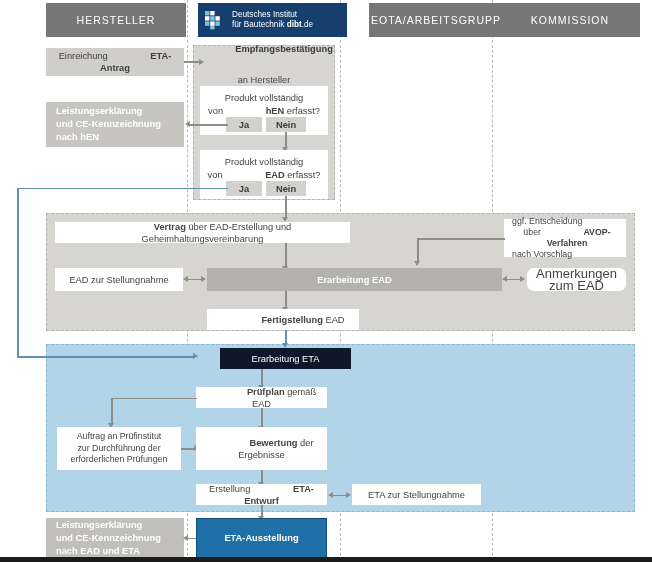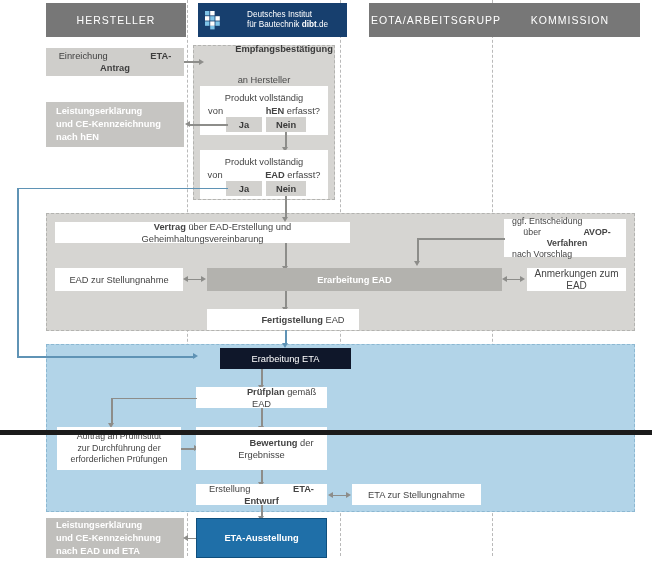--- a/index.html
+++ b/index.html
@@ -1,29 +1,29 @@
 <!DOCTYPE html>
 <html><head>
 <meta charset="utf-8">
 <style>
   html,body{margin:0;padding:0;background:#ffffff;}
   body{width:652px;height:562px;position:relative;overflow:hidden;
        font-family:"Liberation Sans","DejaVu Sans",sans-serif;
        -webkit-font-smoothing:antialiased;}
 
-  #stage{position:absolute;left:0;top:0;width:652px;height:435px;background:#fff;}
+  #stage{position:absolute;left:0;top:0;width:652px;height:562px;background:#fff;}
 
   
   .lane-div{position:absolute;width:0;border-left:1px dashed #b9b9b9;top:0;}
 
   
   .col-head{position:absolute;height:34px;background:#777777;
             display:flex;align-items:center;justify-content:center;
             color:#ffffff;font-size:10.5px;letter-spacing:1.0px;font-weight:400;}
-  .col-head.logo{background:#173f6e;justify-content:flex-start;padding-left:7px;gap:22px;}
+  .col-head.logo{background:#173f6e;justify-content:flex-start;padding-left:7px;gap:7px;}
   .logo-grid{display:block;width:20px;height:20px;flex:0 0 auto;}
   .logo-text{color:#ffffff;font-size:8.2px;line-height:9.6px;letter-spacing:0;text-align:left;}
   .logo-text b{font-weight:700;}
 
   
   .band{position:absolute;box-sizing:border-box;}
   .band.grey{background:#d6d5d2;border:1px dashed #b3b3b0;}
   .band.blue{background:#b2d4e8;border:1px dashed #8cb8d2;}
 
   
@@ -169,21 +169,21 @@
   <div class="arw right" style="left:201px;top:276px;"></div>
 
   <div class="node n-midgrey" style="left:207px;top:268px;width:295px;height:23px;">
     <span>Erarbeitung EAD</span>
   </div>
 
   <div class="conn h" style="left:507px;top:278.5px;width:14px;"></div>
   <div class="arw left" style="left:502px;top:276px;"></div>
   <div class="arw right" style="left:520px;top:276px;"></div>
 
-  <div class="node n-white" style="left:527px;top:268px;width:99px;height:23px;font-size:10px;">
+  <div class="node n-white" style="left:527px;top:268px;width:99px;height:23px;font-size:13px;border-radius:7px;">
     <span>Anmerkungen zum EAD</span>
   </div>
 
   <div class="node n-white" style="left:504px;top:219px;width:122px;height:38px;flex-direction:column;align-items:flex-start;padding-left:8px;font-size:8.8px;line-height:11px;">
     <span>ggf. Entscheidung</span>
     <span><span>über </span><b>AVOP-Verfahren</b></span>
     <span>nach Vorschlag</span>
   </div>
 
   <div class="conn h" style="left:417px;top:238px;width:88px;"></div>

